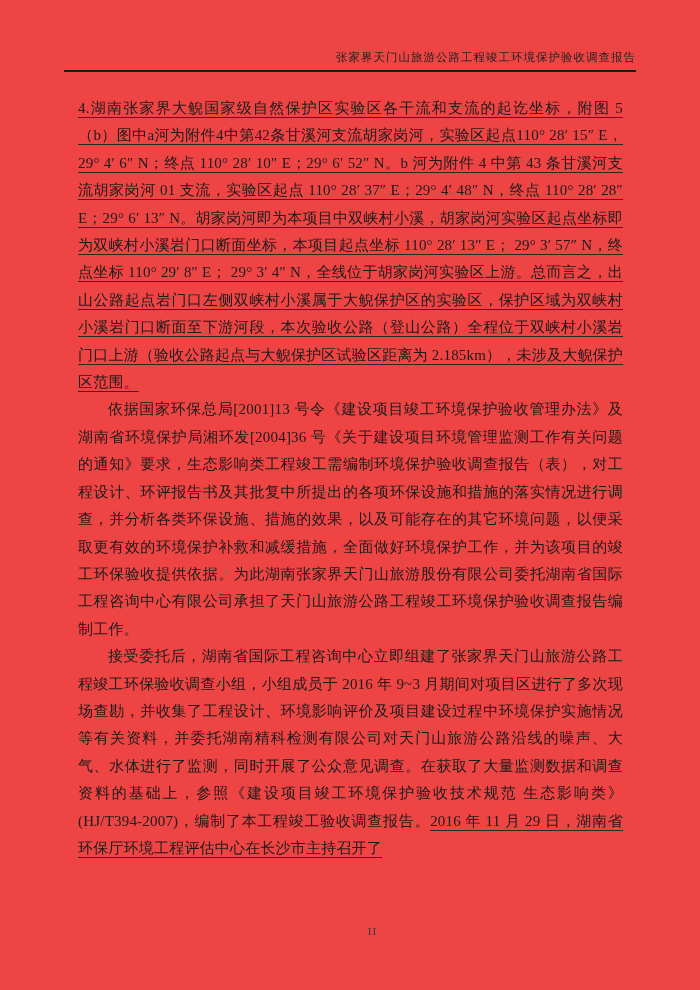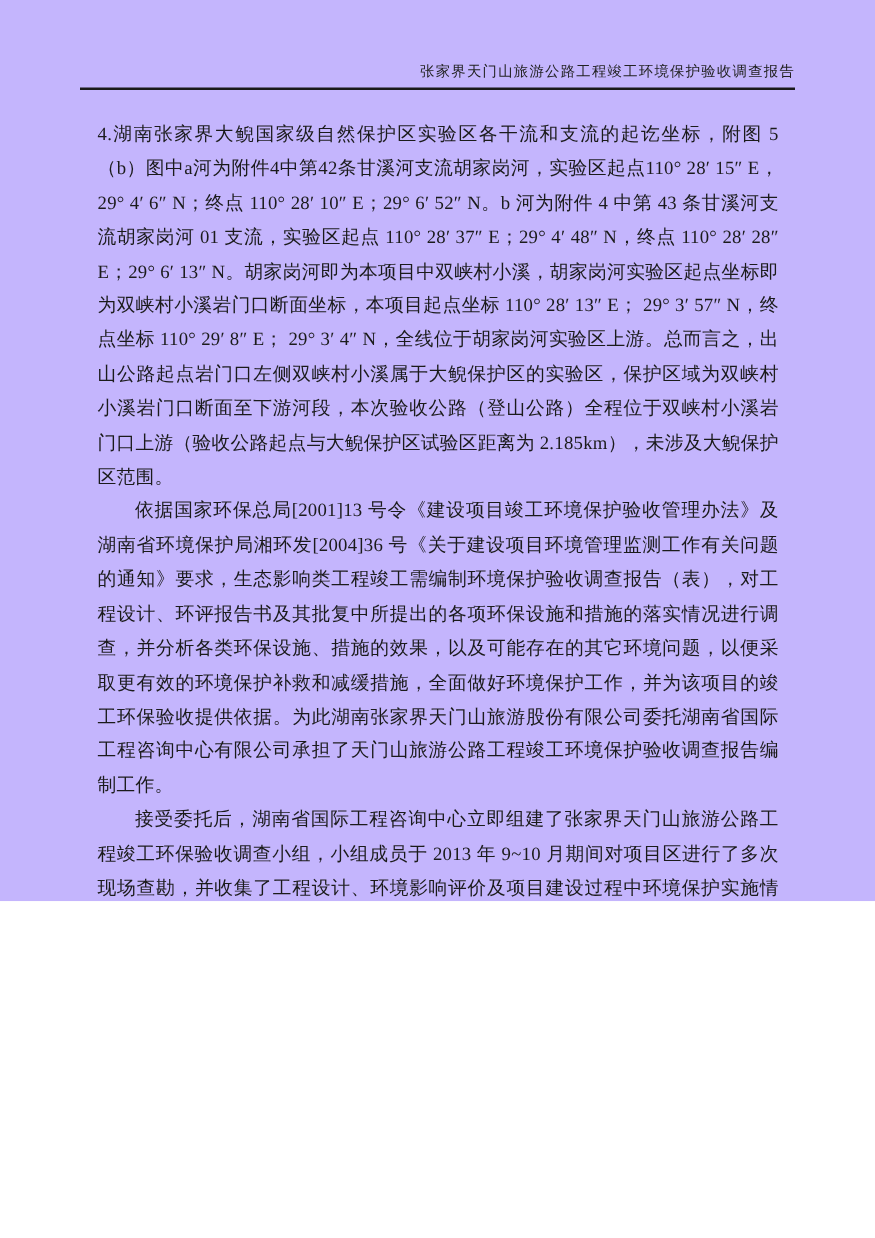--- a/index.html
+++ b/index.html
@@ -3,23 +3,23 @@
 <meta charset="utf-8">
 <style>
   html, body {
     margin: 0;
     padding: 0;
     background: #ffffff;
   }
   .page {
     position: relative;
     width: 700px;
-    height: 721px;
+    height: 990px;
     margin: 0 auto;
-    background: #c4b5fd;
+    background: #ef4444;
     font-family: "Liberation Serif", "DejaVu Serif", serif;
     color: #1b1b1b;
     overflow: hidden;
   }
   .header {
     position: absolute;
     top: 50px;
     left: 64px;
     right: 64px;
   }
@@ -47,20 +47,21 @@
     letter-spacing: 0.2px;
   }
   .content p {
     margin: 0;
     padding: 0;
   }
   .indent {
     text-indent: 2em;
   }
   .u {
+    text-decoration: underline;
     text-decoration-thickness: 1px;
     text-underline-offset: 4px;
     text-decoration-color: #2a2a2a;
   }
   .footer {
     position: absolute;
     top: 921px;
     left: 0;
     right: 0;
     text-align: center;
@@ -78,20 +79,20 @@
 <div class="page">
 
   <div class="header">
     <div class="header-title">张家界天门山旅游公路工程竣工环境保护验收调查报告</div>
     <hr class="header-rule">
   </div>
 
   <div class="content">
     <p class="para"><span class="u">4.湖南张家界大鲵国家级自然保护区实验区各干流和支流的起讫坐标，附图 5（b）图中a河为附件4中第42条甘溪河支流胡家岗河，实验区起点110° 28′ 15″ E，29° 4′ 6″ N；终点 110° 28′ 10″ E；29° 6′ 52″ N。b 河为附件 4 中第 43 条甘溪河支流胡家岗河 01 支流，实验区起点 110° 28′ 37″ E；29° 4′ 48″ N，终点 110° 28′ 28″ E；29° 6′ 13″ N。胡家岗河即为本项目中双峡村小溪，胡家岗河实验区起点坐标即为双峡村小溪岩门口断面坐标，本项目起点坐标 110° 28′ 13″ E； 29° 3′ 57″ N，终点坐标 110° 29′ 8″ E； 29° 3′ 4″ N，全线位于胡家岗河实验区上游。总而言之，出山公路起点岩门口左侧双峡村小溪属于大鲵保护区的实验区，保护区域为双峡村小溪岩门口断面至下游河段，本次验收公路（登山公路）全程位于双峡村小溪岩门口上游（验收公路起点与大鲵保护区试验区距离为 2.185km），未涉及大鲵保护区范围。</span></p>
     <p class="para indent"><span>依据国家环保总局[2001]13 号令《建设项目竣工环境保护验收管理办法》及湖南省环境保护局湘环发[2004]36 号《关于建设项目环境管理监测工作有关问题的通知》要求，生态影响类工程竣工需编制环境保护验收调查报告（表），对工程设计、环评报告书及其批复中所提出的各项环保设施和措施的落实情况进行调查，并分析各类环保设施、措施的效果，以及可能存在的其它环境问题，以便采取更有效的环境保护补救和减缓措施，全面做好环境保护工作，并为该项目的竣工环保验收提供依据。为此湖南张家界天门山旅游股份有限公司委托湖南省国际工程咨询中心有限公司承担了天门山旅游公路工程竣工环境保护验收调查报告编制工作。</span></p>
-    <p class="para indent"><span>接受委托后，湖南省国际工程咨询中心立即组建了张家界天门山旅游公路工程竣工环保验收调查小组，小组成员于 2013 年 9~10 月期间对项目区进行了多次现场查勘，并收集了工程设计、环境影响评价及项目建设过程中环境保护实施情况等有关资料，并委托湖南精科检测有限公司对天门山旅游公路沿线的噪声、大气、水体进行了监测，同时开展了公众意见调查。在获取了大量监测数据和调查资料的基础上，参照《建设项目竣工环境保护验收技术规范 生态影响类》(HJ/T394-2007)，编制了本工程竣工验收调查报告。</span><span class="u">2016 年 11 月 29 日，湖南省环保厅环境工程评估中心在长沙市主持召开了</span></p>
+    <p class="para indent"><span>接受委托后，湖南省国际工程咨询中心立即组建了张家界天门山旅游公路工程竣工环保验收调查小组，小组成员于 2016 年 9~3 月期间对项目区进行了多次现场查勘，并收集了工程设计、环境影响评价及项目建设过程中环境保护实施情况等有关资料，并委托湖南精科检测有限公司对天门山旅游公路沿线的噪声、大气、水体进行了监测，同时开展了公众意见调查。在获取了大量监测数据和调查资料的基础上，参照《建设项目竣工环境保护验收技术规范 生态影响类》(HJ/T394-2007)，编制了本工程竣工验收调查报告。</span><span class="u">2016 年 11 月 29 日，湖南省环保厅环境工程评估中心在长沙市主持召开了</span></p>
   </div>
 
   <div class="footer">
     <span class="page-number">II</span>
   </div>
 
 </div>
 
 </body></html>

